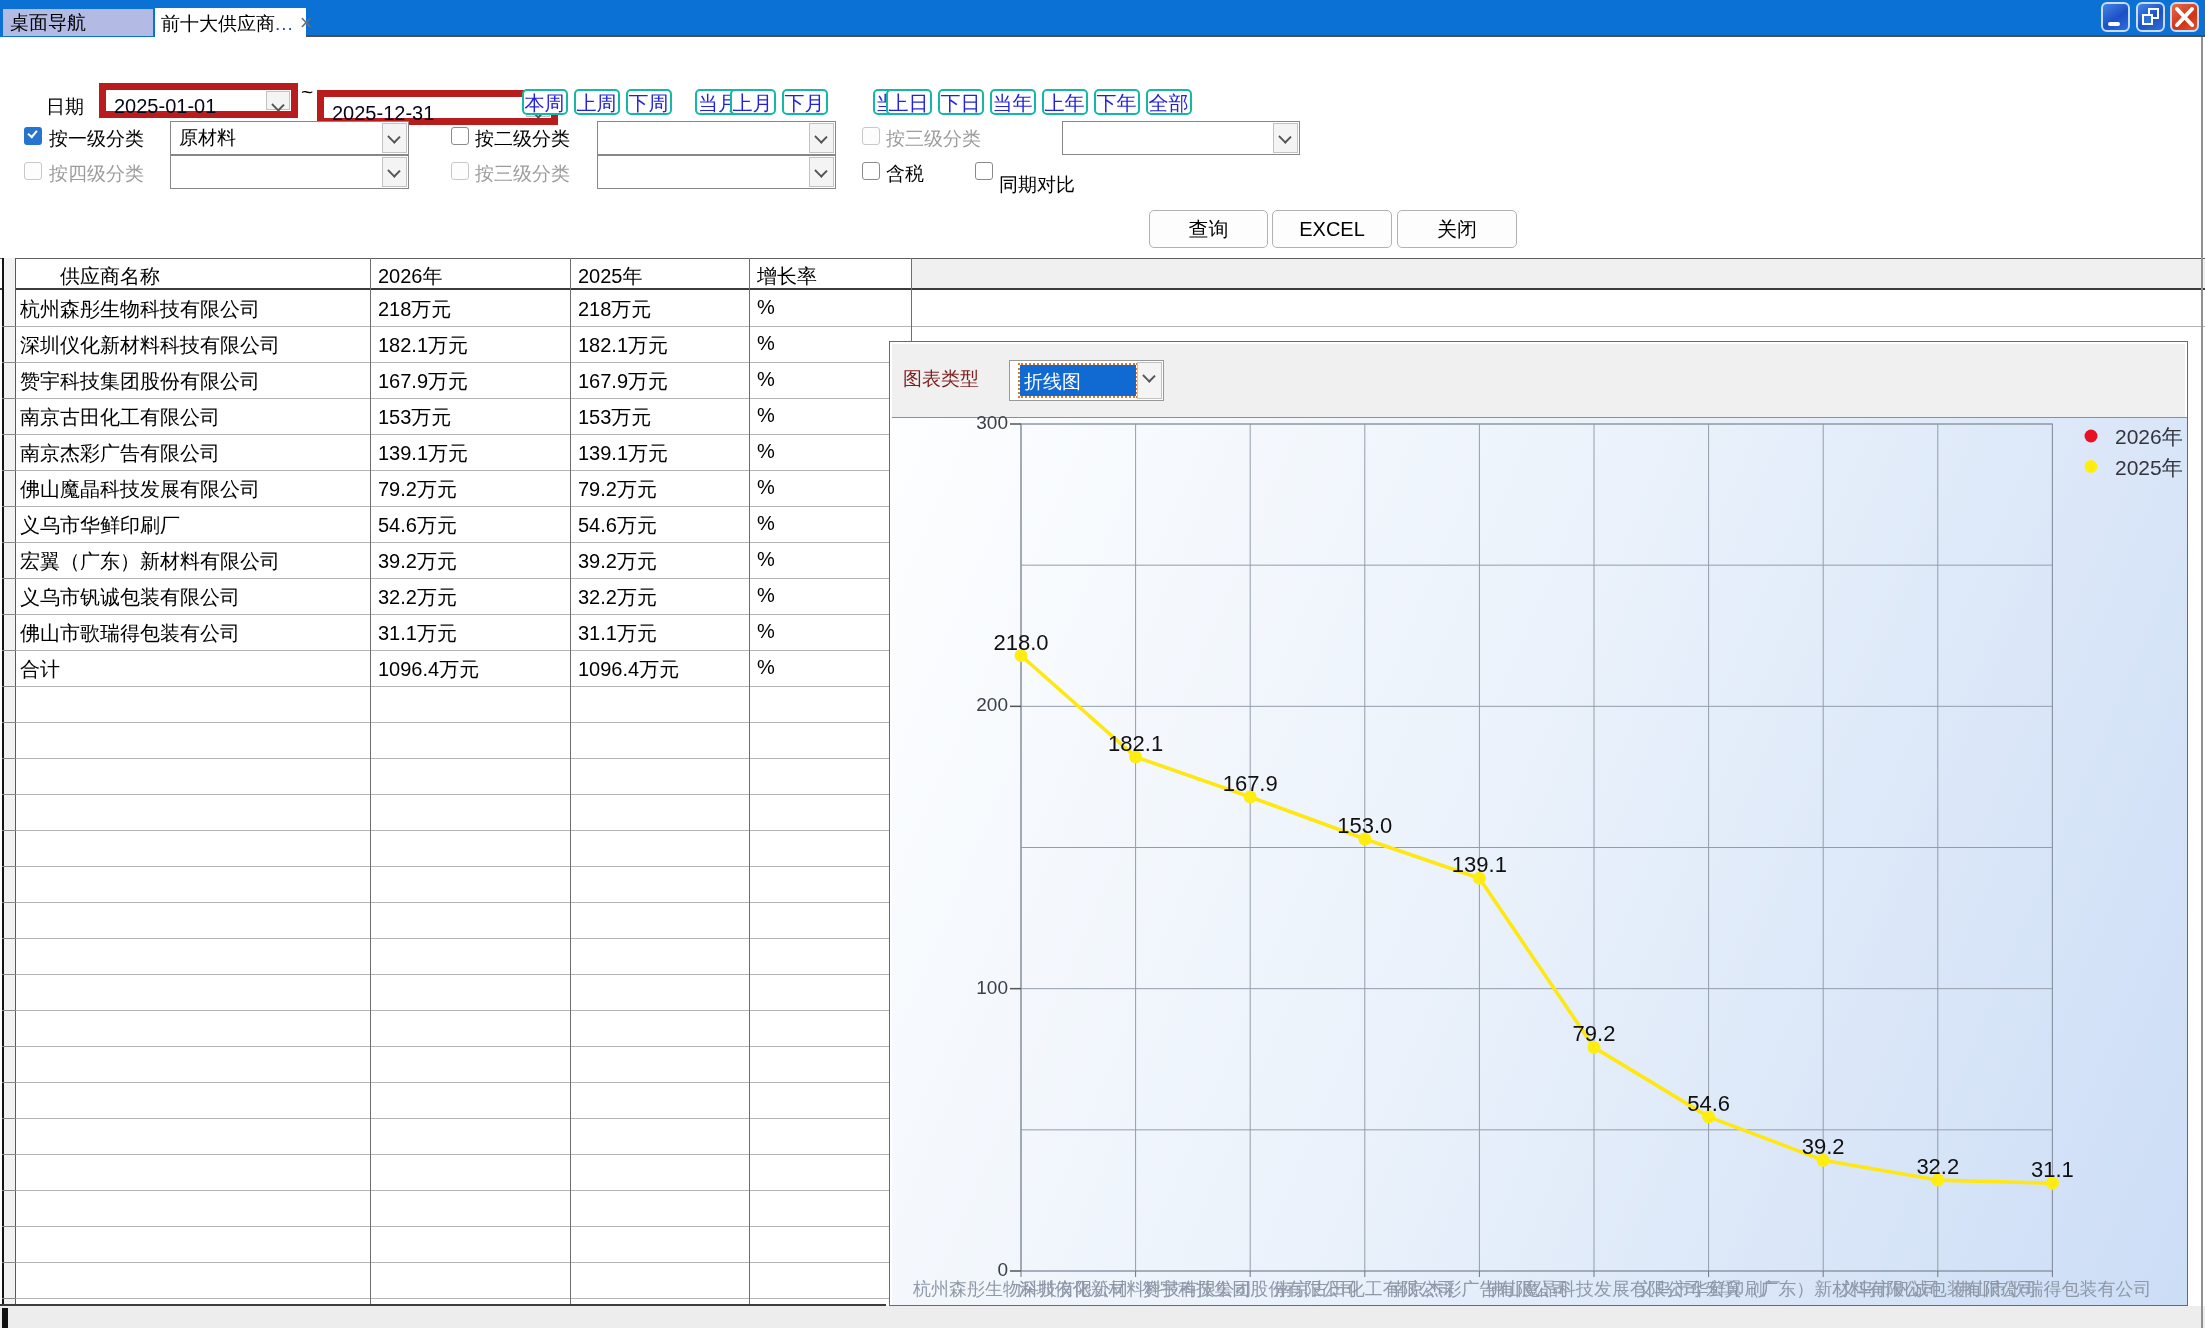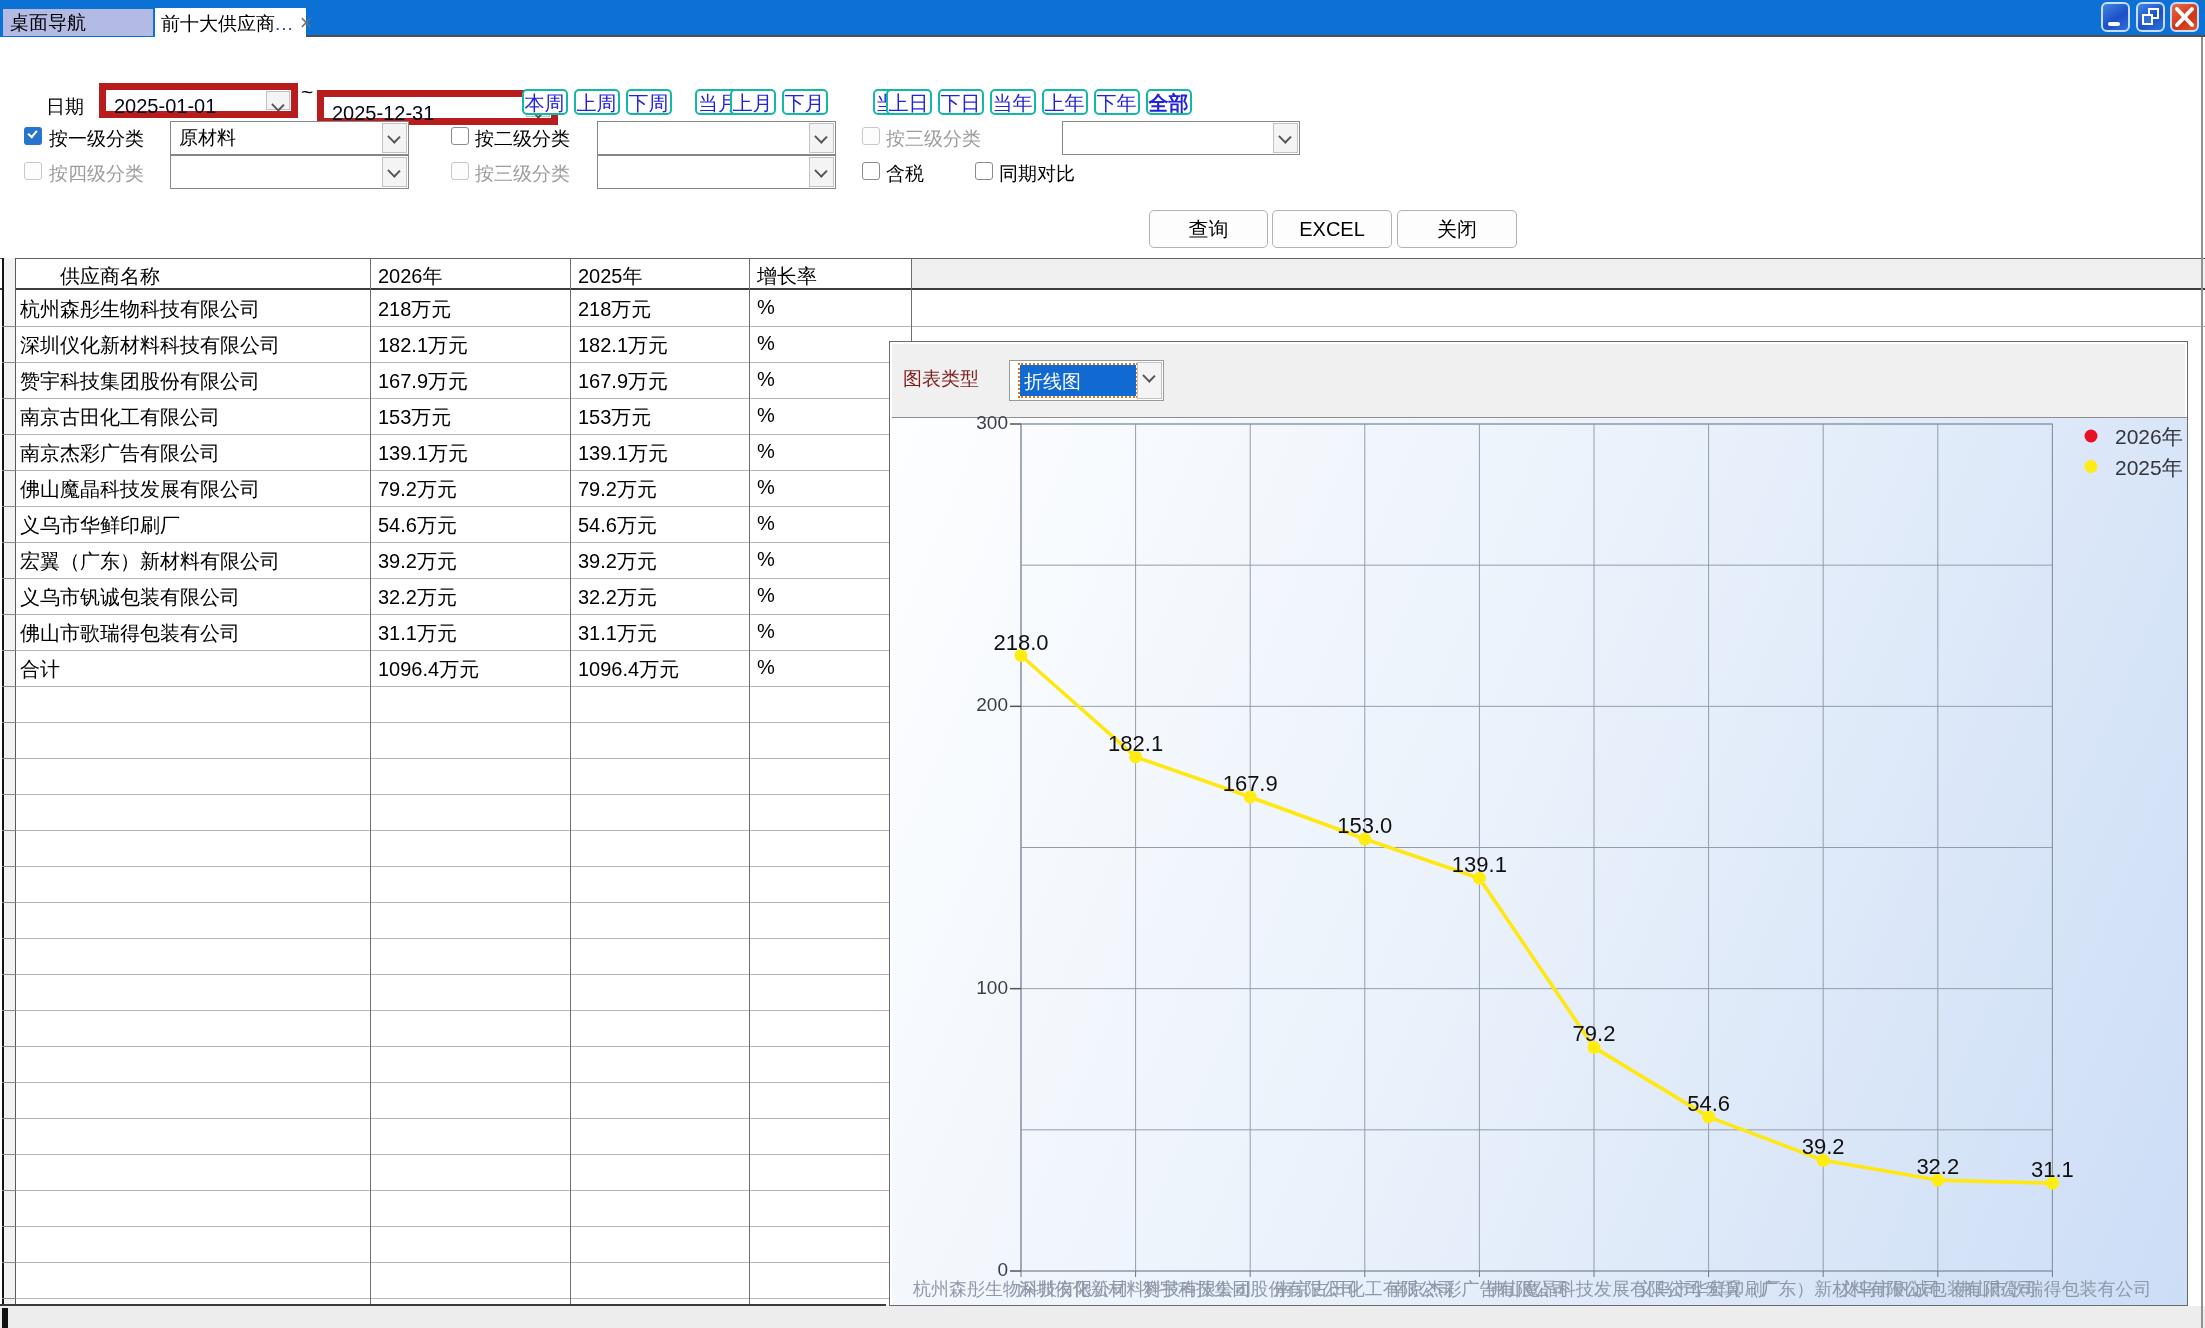--- a/index.html
+++ b/index.html
@@ -77,21 +77,21 @@
     <div class="abs sbtn" style="left:625.5px;">下周</div>
     <div class="abs sbtn" style="left:695px;">当月</div>
     <div class="abs sbtn" style="left:729.5px;">上月</div>
     <div class="abs sbtn" style="left:781.5px;">下月</div>
     <div class="abs sbtn" style="left:833.5px;margin-left:39px;">当日</div>
     <div class="abs sbtn" style="left:885.5px;">上日</div>
     <div class="abs sbtn" style="left:937.5px;">下日</div>
     <div class="abs sbtn" style="left:989.5px;">当年</div>
     <div class="abs sbtn" style="left:1041.5px;">上年</div>
     <div class="abs sbtn" style="left:1093.5px;">下年</div>
-    <div class="abs sbtn" style="left:1145.5px;font-weight:bold;">全部</div>
+    <div class="abs sbtn" style="left:1145.5px;">全部</div>
   </div>
 
 <div class="abs cbc" style="left:24px;top:127px;"></div>
 <div class="abs lab" style="left:49px;top:126px;">按一级分类</div>
 <div class="abs combo" style="left:170px;top:121px;width:239px;height:34px;">
   <div style="font-size:19px;line-height:32px;padding-left:8px;">原材料</div>
     <div class="chev" style="width:25px;"></div>
   </div>
 <div class="abs cb" style="left:451px;top:127px;"></div>
 <div class="abs lab" style="left:475px;top:126px;">按二级分类</div>
@@ -110,21 +110,21 @@
     <div class="chev" style="width:25px;"></div>
   </div>
 <div class="abs cbg" style="left:451px;top:162px;"></div>
 <div class="abs glab" style="left:475px;top:161px;">按三级分类</div>
 <div class="abs combo" style="left:597px;top:155px;width:239px;height:34px;">
     <div class="chev" style="width:25px;"></div>
   </div>
 <div class="abs cb" style="left:862px;top:162px;"></div>
 <div class="abs lab" style="left:886px;top:161px;">含税</div>
 <div class="abs cb" style="left:975px;top:162px;"></div>
-<div class="abs lab" style="left:999px;top:161px;">同期对比</div>
+<div class="abs lab" style="left:999px;top:172px;">同期对比</div>
 
 <div class="abs abtn" style="left:1149px;width:119px;">查询</div>
 <div class="abs abtn" style="left:1272px;width:120px;">EXCEL</div>
 <div class="abs abtn" style="left:1397px;width:120px;">关闭</div>
 
 <div id="tablewrap">
     <div class="abs" style="left:0;top:258px;width:2205px;height:1px;background:#606060;"></div>
     <div class="abs" style="left:911px;top:259px;width:1294px;height:29px;background:#f0f0f0;"></div>
     <div class="abs" style="left:0;top:288px;width:2205px;height:2px;background:#3c3c3c;"></div>
     <div class="abs" style="left:2px;top:258px;width:14px;height:1047px;background:#f2f2f2;border-left:2px solid #141414;border-right:1px solid #5a5a5a;"></div>

